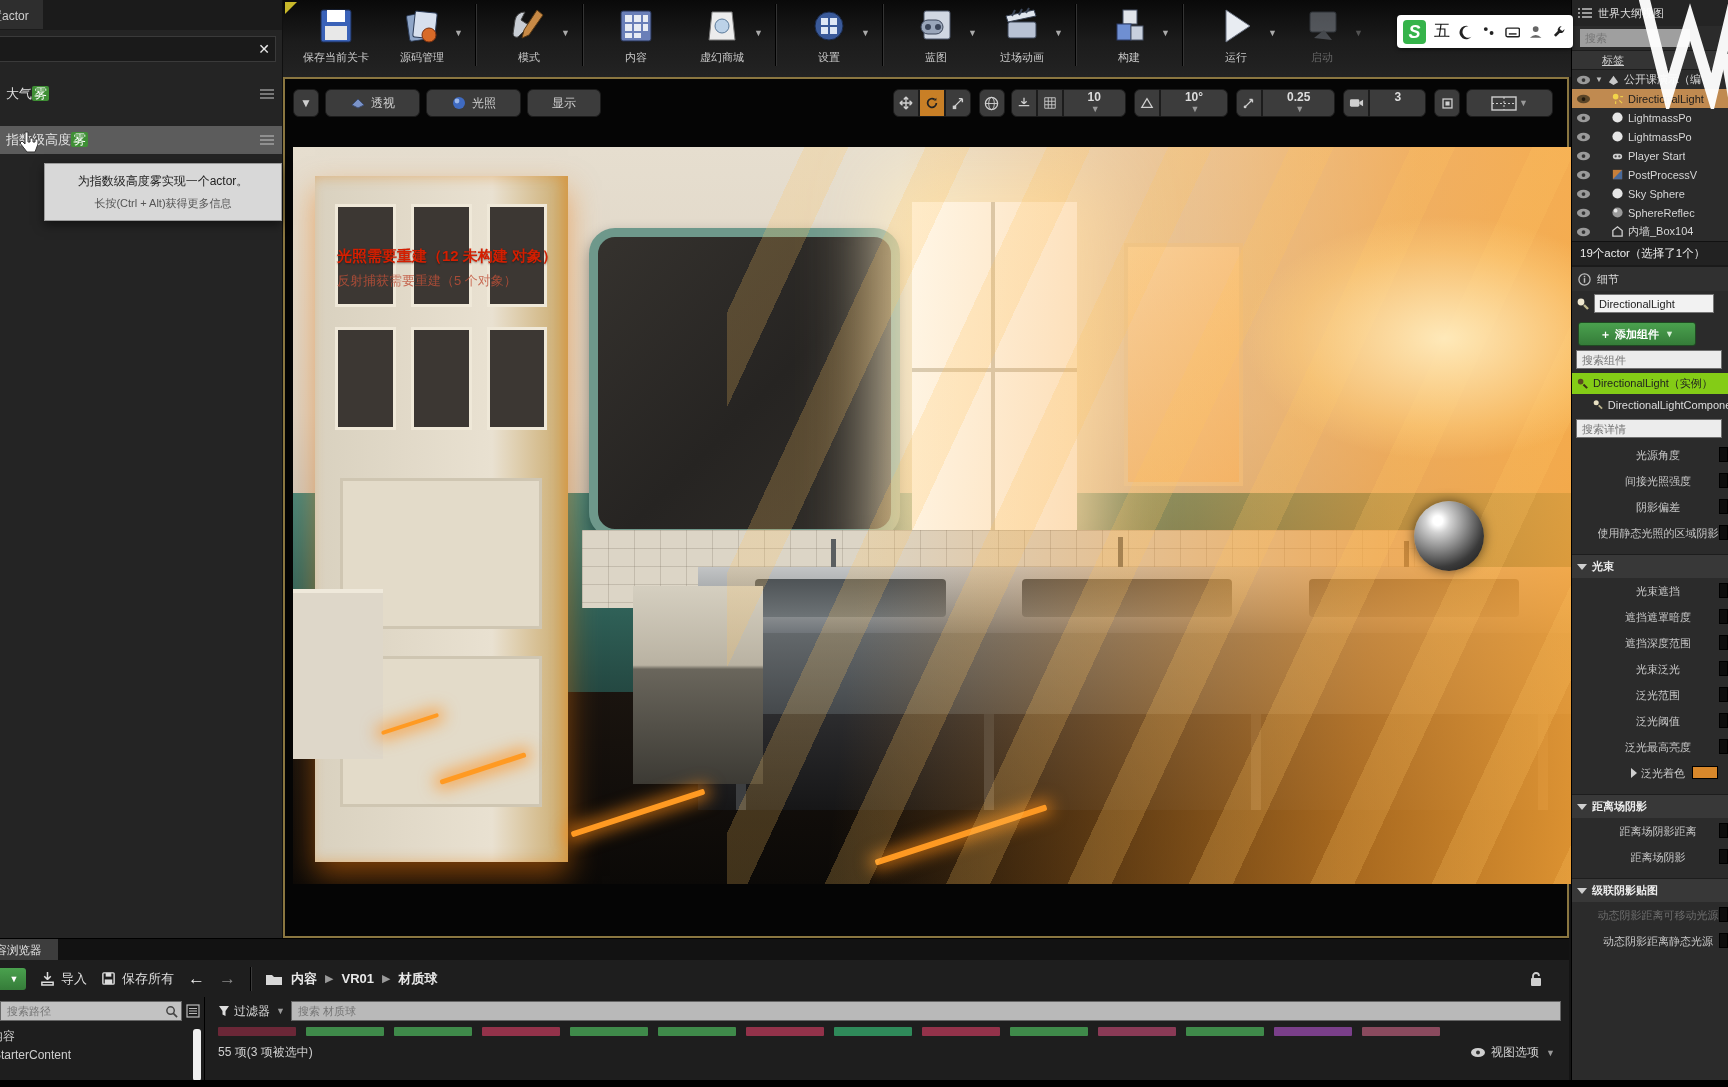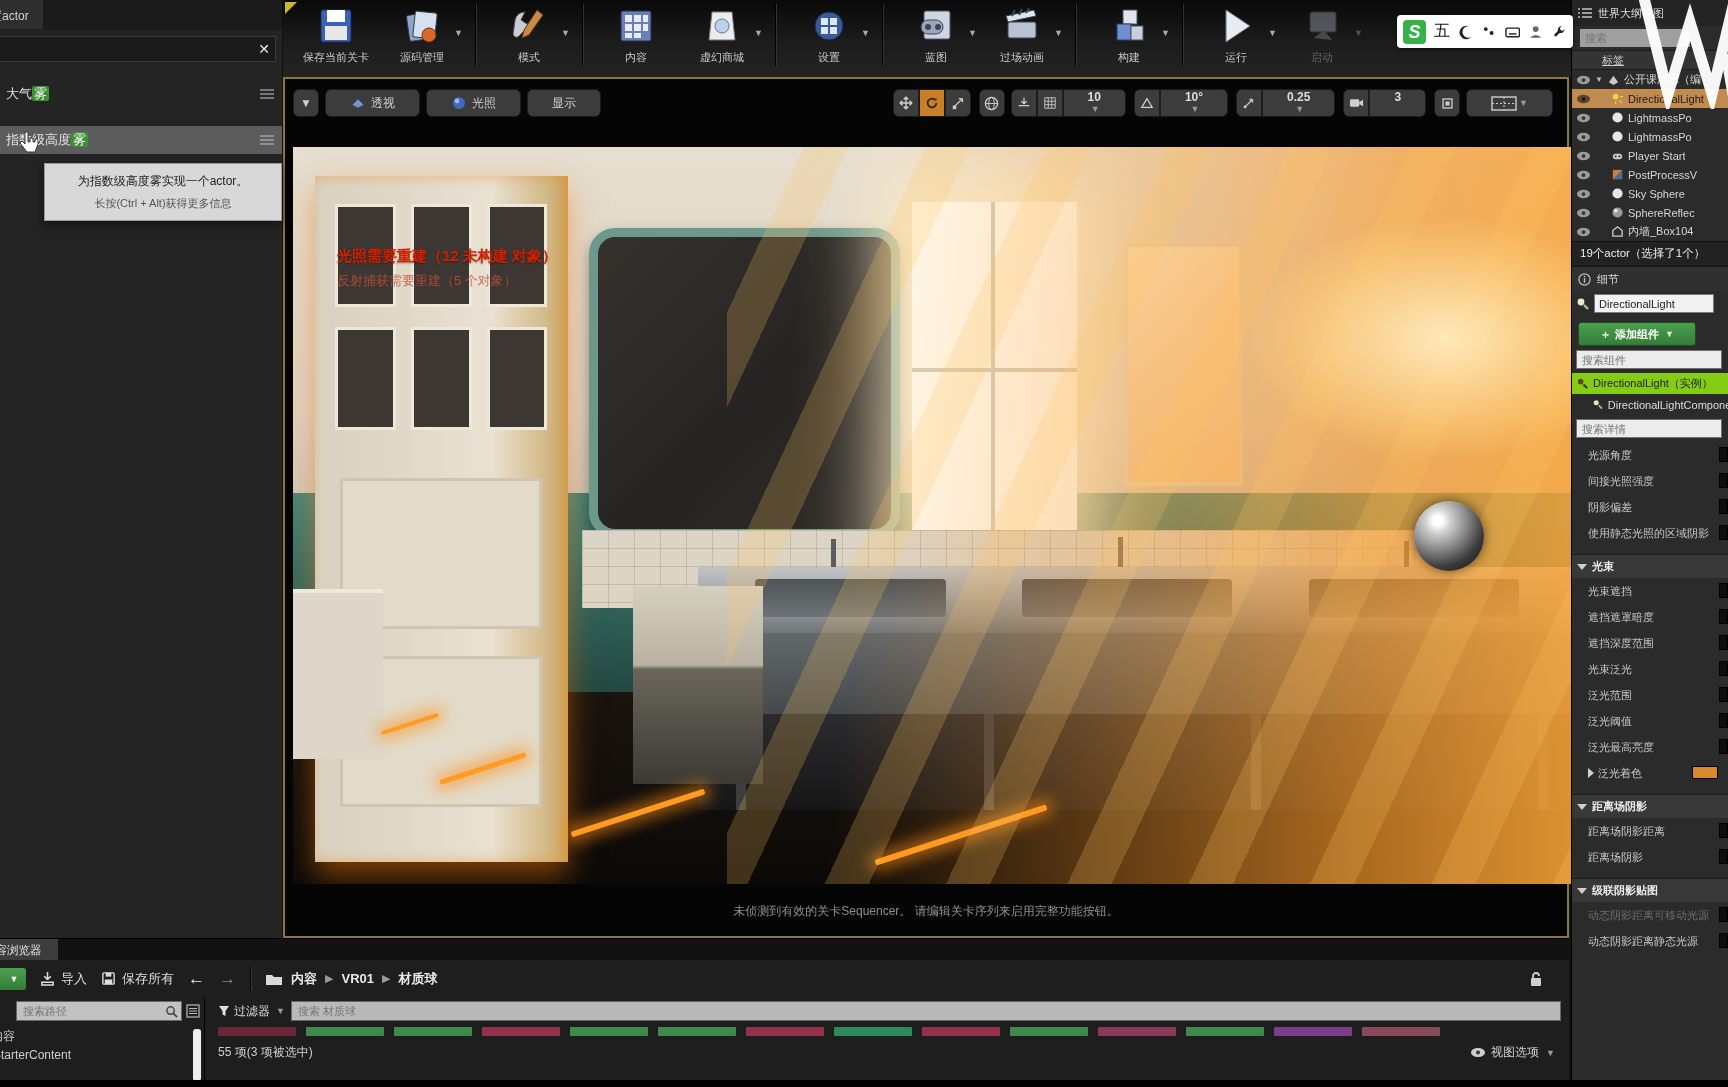--- a/index.html
+++ b/index.html
@@ -107,21 +107,21 @@
   .indent { width:12px; flex:0 0 12px; }
   #wo-footer { height:24px; display:flex; align-items:center; padding-left:8px; color:#eee; background:#222; border-top:1px solid #111; font-size:11.5px; }
 
   #dt-header { height:26px; display:flex; align-items:center; gap:6px; padding-left:6px; color:#ddd; background:#303030; border-top:2px solid #1a1a1a; }
   #dt-name-row { display:flex; align-items:center; gap:4px; padding:3px 0 3px 4px; }
   #dt-name { width:120px; height:19px; background:#f2f2f2; border:1px solid #777; color:#222; font-size:11px; padding:0 4px; }
   #add-comp { margin:6px 0 4px 6px; width:118px; height:24px; background:linear-gradient(180deg,#4aa14e,#357c39); border:1px solid #1f4a22; border-radius:3px; color:#fff; font-weight:bold; display:flex; align-items:center; justify-content:center; gap:4px; cursor:pointer; }
   .wh-input { display:block; margin:4px 0 4px 4px; width:146px; height:19px; background:#ececec; border:1px solid #6f6f6f; color:#333; font-size:11px; padding:0 5px; }
   .comp-row { height:21px; display:flex; align-items:center; gap:4px; padding-left:4px; color:#ddd; }
   .comp-row.sel { background:#84cc16; color:#1f1f1f; }
-  .dt-row { position:relative; height:26px; display:flex; align-items:center; color:#c6c6c6; padding-left:16px; }
+  .dt-row { position:relative; height:26px; display:flex; align-items:center; color:#c6c6c6; padding-left:16px;justify-content:center; }
   .dt-row.dim { color:#6d6d6d; }
   .dt-row .lbl { white-space:nowrap; overflow:hidden; max-width:128px; }
   .cutbox { position:absolute; right:0; top:5px; width:9px; height:15px; background:#0d0d0d; border:1px solid #000; }
   .swatch { position:absolute; right:10px; top:6px; width:26px; height:13px; border:1px solid #000; }
   .dt-sec { height:24px; display:flex; align-items:center; gap:5px; padding-left:5px; background:#383838; color:#ececec; font-weight:bold; border-top:1px solid #1d1d1d; margin-top:8px; }
   .tri-exp { width:0; height:0; border-left:5px solid transparent; border-right:5px solid transparent; border-top:6px solid #cfcfcf; }
   .tri-col { width:0; height:0; border-top:5px solid transparent; border-bottom:5px solid transparent; border-left:6px solid #cfcfcf; }
 
   
   #watermark { left:1638px; top:-6px; z-index:70; opacity:.96; }
@@ -131,21 +131,21 @@
   #cb-tabrow { height:21px; background:#121212; overflow:hidden; }
   #cb-tab { display:inline-block; margin-left:-26px; padding:4px 16px 3px 10px; background:#3d3d3d; color:#e2e2e2; font-size:11.5px; }
   #cb-toolbar { height:37px; display:flex; align-items:center; padding-left:0; gap:14px; color:#ddd; font-size:13px; }
   #cb-addnew { width:26px; height:22px; margin-left:0; background:linear-gradient(180deg,#4aa14e,#357c39); border-radius:0 3px 3px 0; display:flex; align-items:center; justify-content:center; color:#fff; }
   .cb-tool { display:flex; align-items:center; gap:6px; cursor:pointer; }
   .nav-arrow { font-size:17px; font-weight:bold; }
   #cb-crumbs { display:flex; align-items:center; gap:8px; font-weight:bold; color:#e8e8e8; }
   .crumb-sep { color:#9a9a9a; font-size:11px; }
   #cb-lock { margin-left:auto; margin-right:26px; }
   #cb-left { position:absolute; left:0; top:58px; width:205px; height:91px; border-right:1px solid #000; }
-  #cb-path-row { display:flex; align-items:center; gap:4px; padding:4px 4px 0 16px; }
+  #cb-path-row { display:flex; align-items:center; gap:4px; padding:4px 4px 0 0; }
   #cb-path-search { flex:1; height:20px; background:#c2c2c2; border:1px solid #666; color:#444; font-size:11px; padding:0 20px 0 6px; }
   #cb-tree { margin-top:6px; color:#cfcfcf; font-size:12px; }
   #cb-tree .titem { height:19px; line-height:19px; white-space:nowrap; overflow:hidden; }
   #cb-scroll { position:absolute; right:3px; top:32px; width:8px; height:52px; background:#f0f0f0; border-radius:3px; }
   #cb-main { position:absolute; left:206px; top:58px; right:0; height:91px; }
   #cb-filter-row { display:flex; align-items:center; gap:6px; padding:4px 8px 0 12px; }
   #cb-filter-btn { display:flex; align-items:center; gap:4px; color:#ddd; cursor:pointer; font-size:12px; }
   #cb-asset-search { flex:1; height:20px; background:#b9b9b9; border:1px solid #666; color:#555; font-size:11px; padding:0 6px; }
   #cb-assets { display:flex; gap:10px; padding:6px 8px 0 12px; }
   .asset-chip { width:78px; height:9px; border-radius:1px; }
@@ -523,21 +523,20 @@
 
       <div class="lay" id="sc-sphere"></div>
       <div class="lay" id="sc-lightgizmo"></div>
 
       <div id="vp-warnings">
         <div id="vp-warn1">光照需要重建（12 未构建 对象）</div>
         <div id="vp-warn2">反射捕获需要重建（5 个对象）</div>
       </div>
     </div>
 
-    <div id="vp-status">未侦测到有效的关卡Sequencer。 请编辑关卡序列来启用完整功能按钮。</div>
   </div>
 
   <div id="right-panel" class="abs">
 
     <div id="wo-header">
       <svg width="14" height="12" viewBox="0 0 14 12">
           <g stroke="#bbb" stroke-width="1.6">
             <line x1="4" y1="2" x2="14" y2="2"></line>
             <line x1="4" y1="6" x2="14" y2="6"></line>
             <line x1="4" y1="10" x2="14" y2="10"></line>

